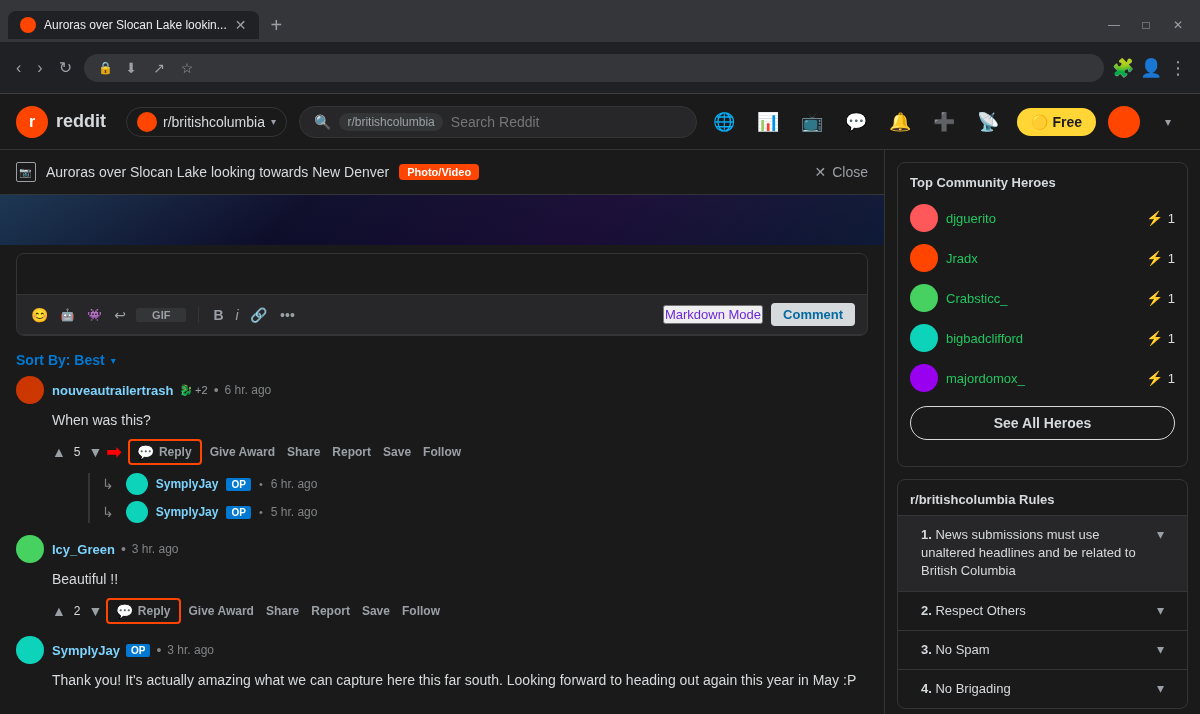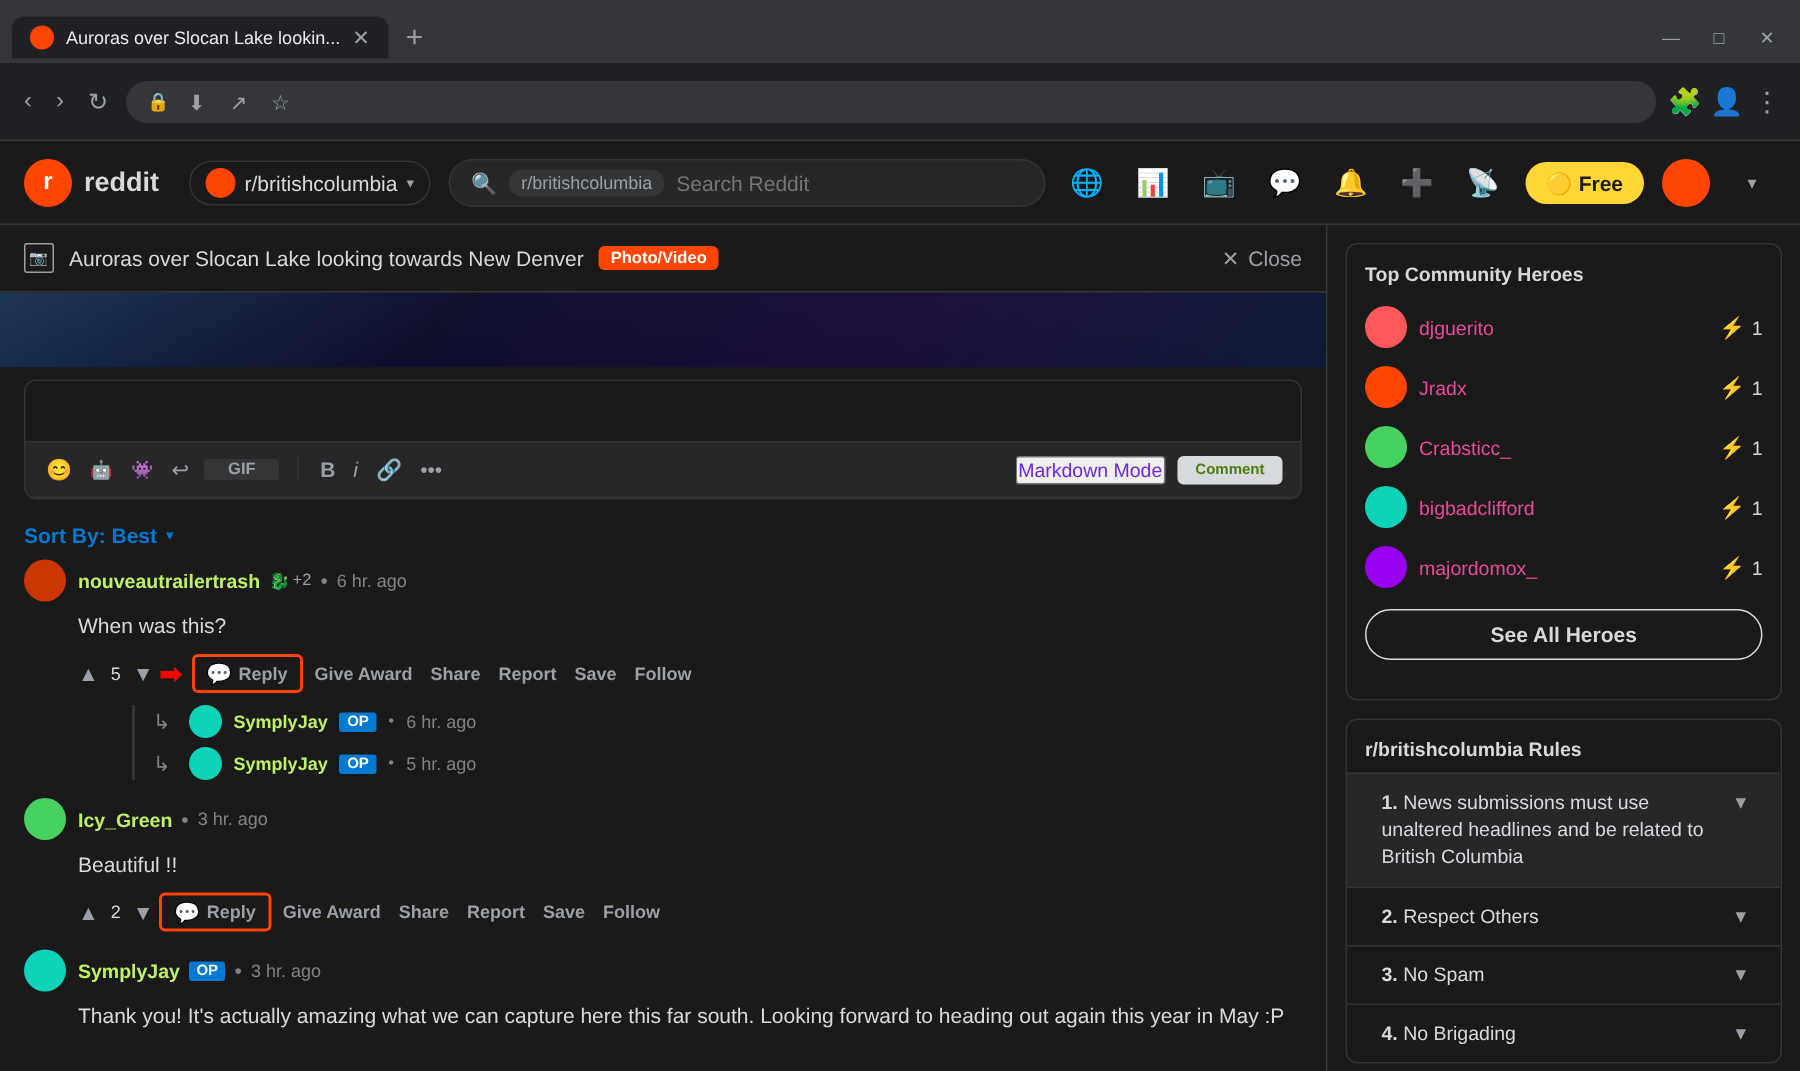--- a/index.html
+++ b/index.html
@@ -51,36 +51,36 @@
     .post-title-text { font-size: 14px; font-weight: 500; color: #d7dadc; }
     .post-tag { background: #ff4500; color: white; font-size: 11px; padding: 2px 8px; border-radius: 4px; font-weight: 600; }
     .close-btn { display: flex; align-items: center; gap: 6px; color: #9aa0a6; cursor: pointer; font-size: 14px; }
 
     
     .comment-editor { margin: 0 16px 12px; border: 1px solid #343536; border-radius: 8px; background: #272729; overflow: hidden; }
     .editor-toolbar { display: flex; align-items: center; gap: 8px; padding: 8px 12px; border-bottom: 1px solid #343536; border-top: 1px solid #343536; }
     .toolbar-icon { color: #9aa0a6; cursor: pointer; font-size: 14px; padding: 2px; }
     .toolbar-separator { width: 1px; height: 16px; background: #343536; margin: 0 4px; }
     .markdown-btn { color: #6d28d9; font-size: 13px; cursor: pointer; margin-left: auto; }
-    .comment-btn { background: #d7dadc; color: #4d7c0f; border: none; border-radius: 4px; padding: 4px 12px; font-size: 10px; font-weight: 600; cursor: pointer; }
+    .comment-btn { background: #d7dadc; color: #0369a1; border: none; border-radius: 4px; padding: 4px 12px; font-size: 13px; font-weight: 600; cursor: pointer; }
 
     
     .sort-bar { padding: 8px 16px; display: flex; align-items: center; gap: 6px; }
     .sort-label { color: #0079d3; font-size: 14px; font-weight: 600; cursor: pointer; }
     .sort-arrow { color: #0079d3; font-size: 10px; }
 
     
     .comments-list { padding: 0 16px; }
     .comment { margin-bottom: 12px; }
     .comment-header { display: flex; align-items: center; gap: 8px; margin-bottom: 6px; }
     .comment-avatar { width: 28px; height: 28px; border-radius: 50%; background: #cc3600; flex-shrink: 0; }
     .comment-avatar-2 { background: #46d160; }
     .comment-avatar-3 { background: #0dd3bb; }
     .comment-meta { display: flex; align-items: center; gap: 6px; flex-wrap: wrap; }
-    .comment-username { color: #bef264; font-size: 13px; font-weight: 600; }
+    .comment-username { color: #7dd3fc; font-size: 13px; font-weight: 600; }
     .comment-flair { display: flex; align-items: center; gap: 2px; font-size: 11px; color: #9aa0a6; }
     .comment-time { color: #818384; font-size: 12px; }
     .op-badge { background: #0079d3; color: white; font-size: 10px; padding: 1px 5px; border-radius: 2px; font-weight: 600; }
     .comment-body { margin-left: 36px; }
     .comment-text { color: #d7dadc; font-size: 14px; margin-bottom: 8px; line-height: 1.5; }
     .comment-actions { display: flex; align-items: center; gap: 4px; }
     .vote-btn { color: #9aa0a6; cursor: pointer; font-size: 14px; }
     .vote-count { color: #d7dadc; font-size: 12px; padding: 0 4px; }
     .action-reply { display: flex; align-items: center; gap: 4px; color: #9aa0a6; cursor: pointer; font-size: 12px; font-weight: 600; border: 2px solid #ff4500; border-radius: 4px; padding: 3px 8px; }
     .action-btn { color: #9aa0a6; cursor: pointer; font-size: 12px; font-weight: 600; padding: 3px 4px; }
@@ -95,21 +95,21 @@
 
     
     .hero-item { display: flex; align-items: center; justify-content: space-between; padding: 6px 12px; }
     .hero-left { display: flex; align-items: center; gap: 8px; }
     .hero-avatar { width: 28px; height: 28px; border-radius: 50%; }
     .hero-avatar-1 { background: #ff585b; }
     .hero-avatar-2 { background: #ff4500; }
     .hero-avatar-3 { background: #46d160; }
     .hero-avatar-4 { background: #0dd3bb; }
     .hero-avatar-5 { background: #9900ef; }
-    .hero-name { font-size: 13px; color: #ec4899; }
+    .hero-name { font-size: 13px; color: #22c55e; }
     .hero-score { display: flex; align-items: center; gap: 4px; color: #d7dadc; font-size: 13px; }
     .lightning-icon { color: #ffd635; font-size: 14px; }
     .see-all-btn { width: calc(100% - 24px); margin: 8px 12px 26px; background: transparent; border: 1px solid #d7dadc; color: #d7dadc; border-radius: 20px; padding: 8px; font-size: 14px; font-weight: 700; cursor: pointer; }
 
     
     .rule-item { display: flex; align-items: flex-start; justify-content: space-between; padding: 10px 23px; border-top: 1px solid #343536; cursor: pointer; }
     .rule-item:first-child { border-top: none; }
     .rule-text { font-size: 13px; color: #d7dadc; flex: 1; line-height: 1.4; }
     .rule-chevron { color: #9aa0a6; font-size: 14px; margin-left: 8px; flex-shrink: 0; }
     .rule-expanded { background: #272729; }

